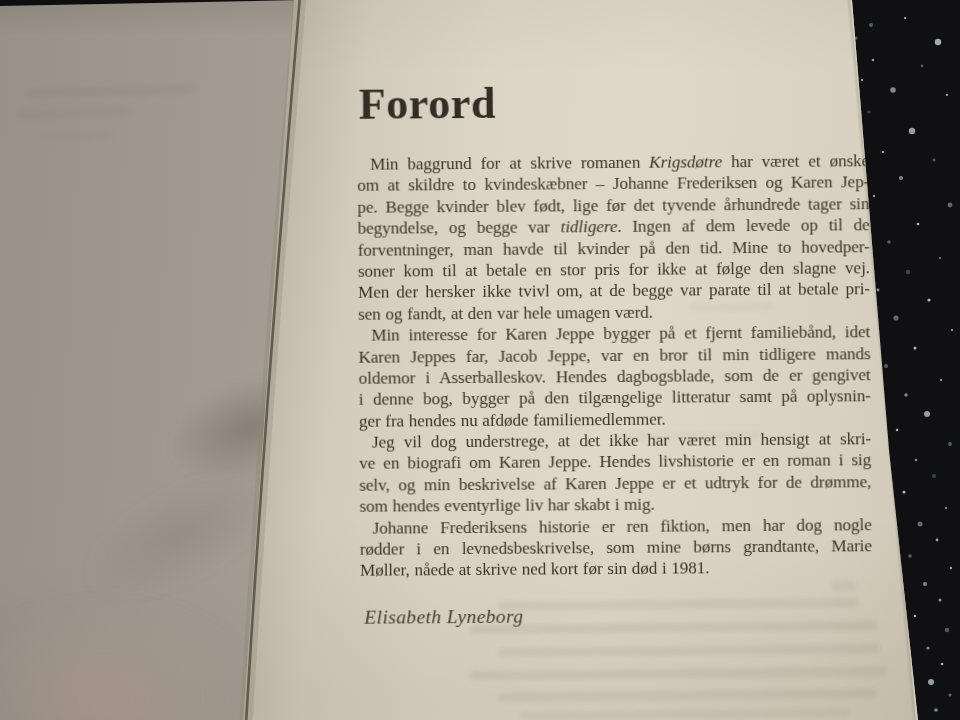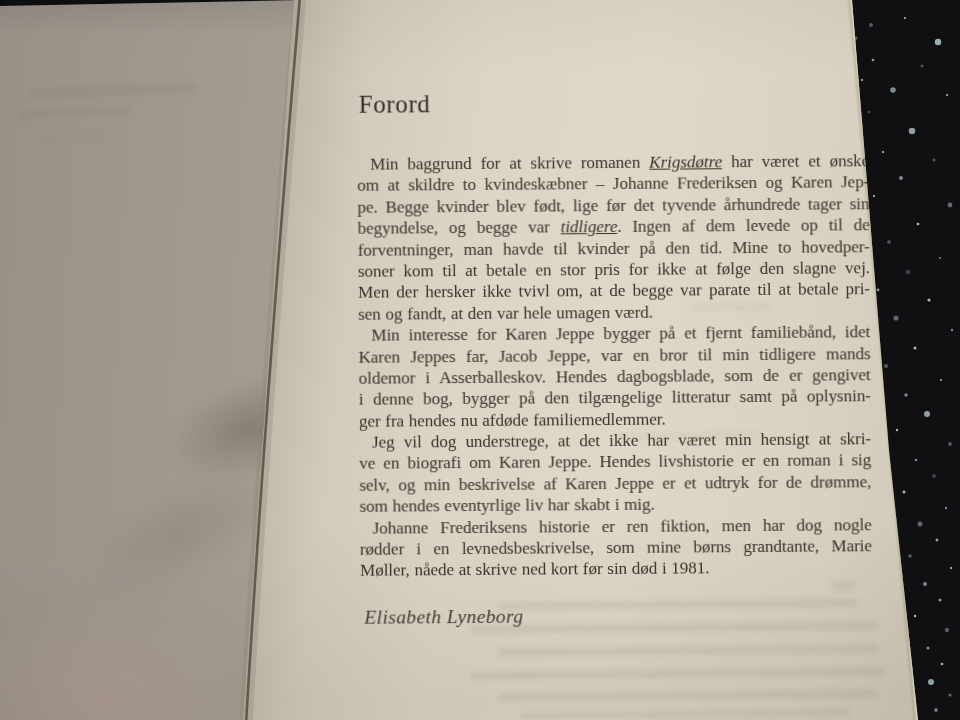--- a/index.html
+++ b/index.html
@@ -49,27 +49,27 @@
     background:linear-gradient(90deg,rgba(150,140,118,0.0),rgba(150,140,118,0.35) 55%,rgba(238,233,221,0.85));
   }
   
   .text-stack{
     position:absolute;left:356px;top:0;width:512px;height:720px;
     transform:rotate(-0.4deg);transform-origin:50% 0;
     color:#3a342b;filter:blur(0.2px);
   }
   .heading{
     position:absolute;top:84px;left:2px;
-    font-size:25px;line-height:38px;letter-spacing:0.6px;color:#322d25;font-weight:400;
+    font-size:44px;line-height:38px;letter-spacing:0.6px;color:#322d25;font-weight:700;
   }
   .body-text{position:absolute;top:152px;left:0;width:512px;font-size:17.2px;letter-spacing:-0.1px;word-spacing:0.5px;}
   .line{height:21.4px;line-height:21.4px;max-height:21.4px;overflow:hidden;text-align:justify;text-align-last:justify;}
   .line.last{text-align-last:left;}
   .line.first{text-indent:13px;}
-  .line em{font-style:italic;text-decoration:underline;}
+  .line em{font-style:italic;}
   .signature{position:absolute;top:605px;left:4px;font-style:italic;font-size:19.5px;letter-spacing:0.4px;color:#423c33;}
   
   .ghost-r{position:absolute;border-radius:4px;background:#6f6759;filter:blur(2px);transform:rotate(-0.6deg);}
   .gr1{left:498px;top:600px;width:360px;height:9px;opacity:.10;}
   .gr2{left:470px;top:623px;width:408px;height:9px;opacity:.11;}
   .gr3{left:498px;top:646px;width:382px;height:9px;opacity:.10;}
   .gr4{left:470px;top:669px;width:416px;height:9px;opacity:.11;}
   .gr5{left:498px;top:691px;width:378px;height:9px;opacity:.10;}
   .gr6{left:520px;top:710px;width:330px;height:8px;opacity:.09;}
   .gr7{left:690px;top:303px;width:82px;height:8px;opacity:.05;}

